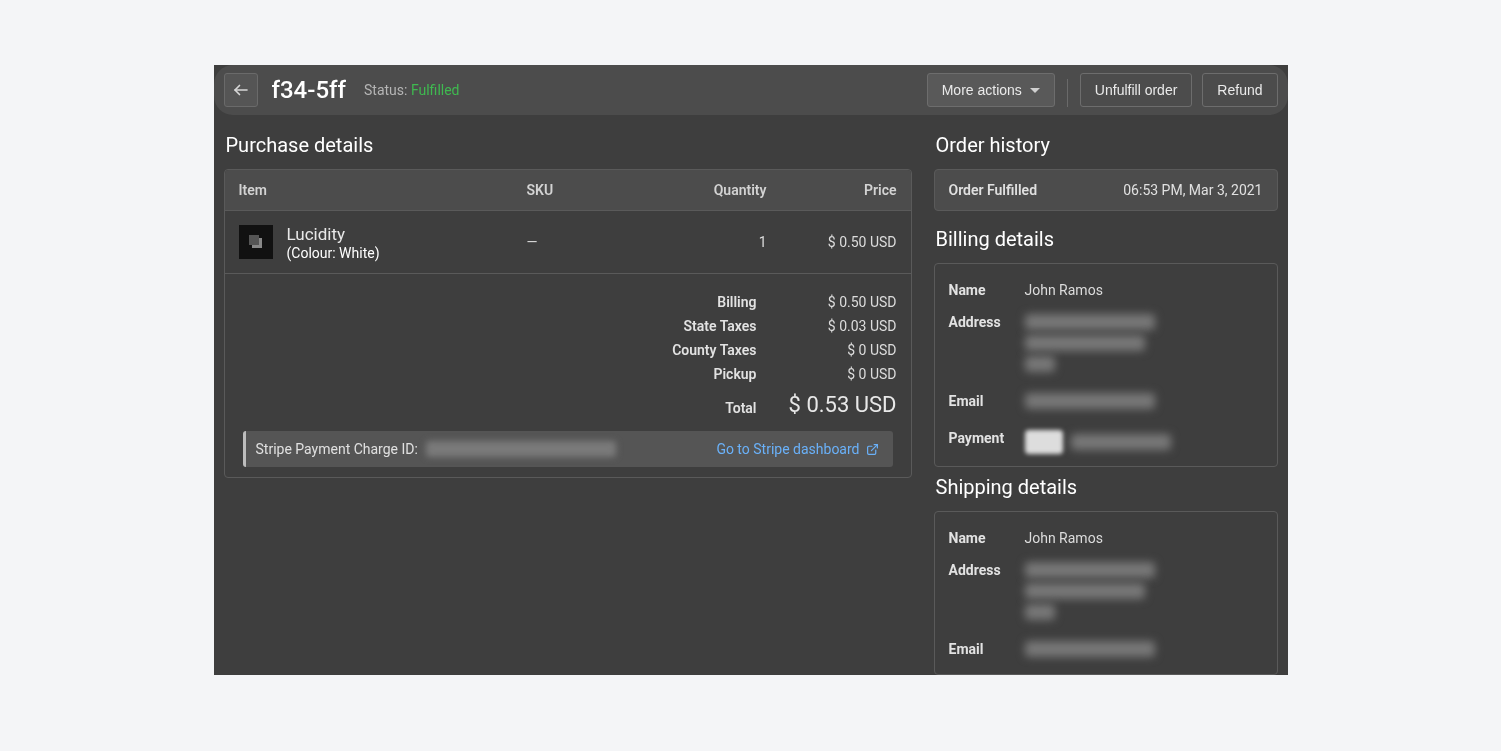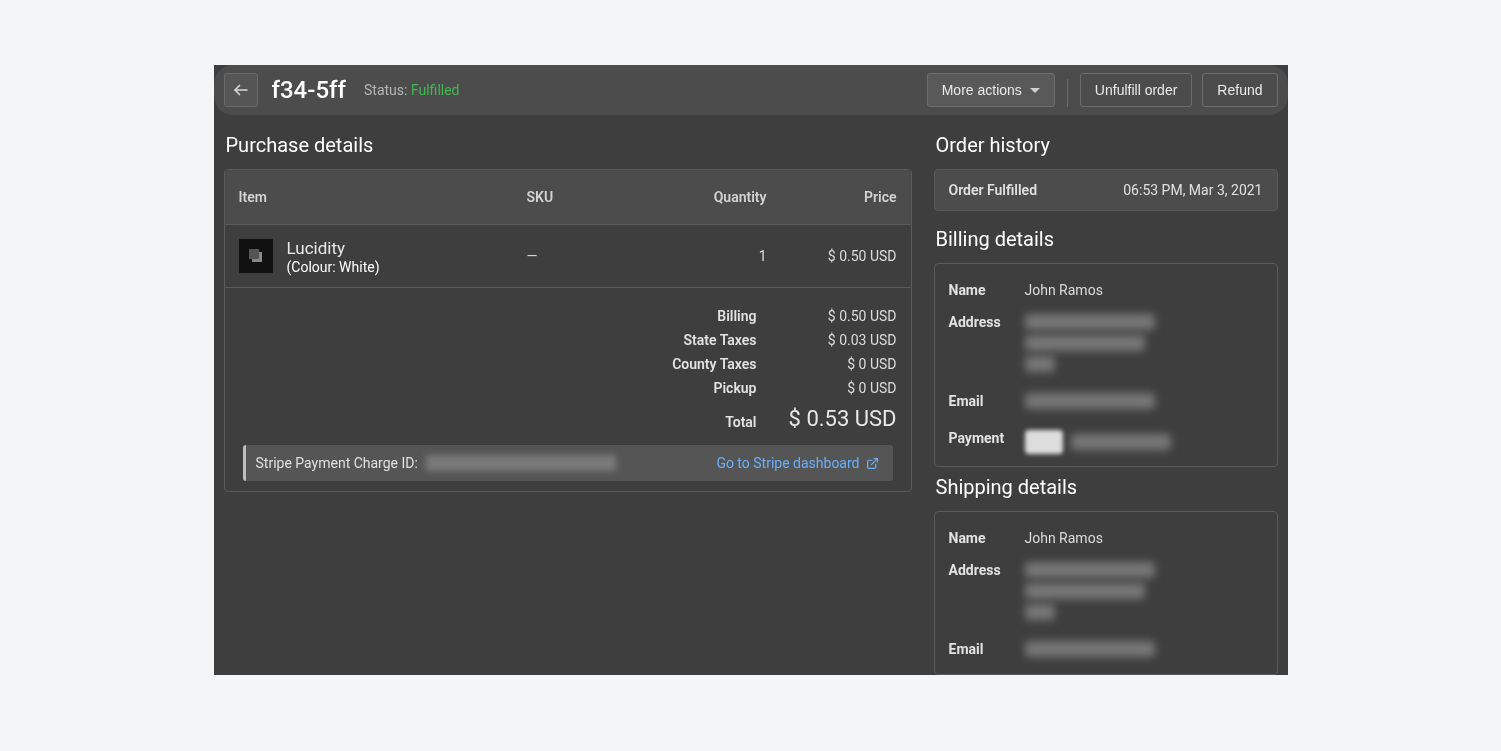--- a/index.html
+++ b/index.html
@@ -87,21 +87,21 @@
       font-weight: 400;
       padding: 8px 2px 12px;
     }
     .card {
       border: 1px solid #5a5a5a;
       border-radius: 4px;
     }
     .thead {
       display: flex;
       background: #4c4c4c;
-      padding: 19px 14px;
+      padding: 12px 14px;
       font-size: 14px;
       color: #d3d3d3;
       font-weight: 600;
       border-bottom: 1px solid #5a5a5a;
       border-top-left-radius: 4px;
       border-top-right-radius: 4px;
     }
     .col-item { flex: 1; }
     .col-sku { width: 120px; }
     .col-qty { width: 120px; text-align: right; }

